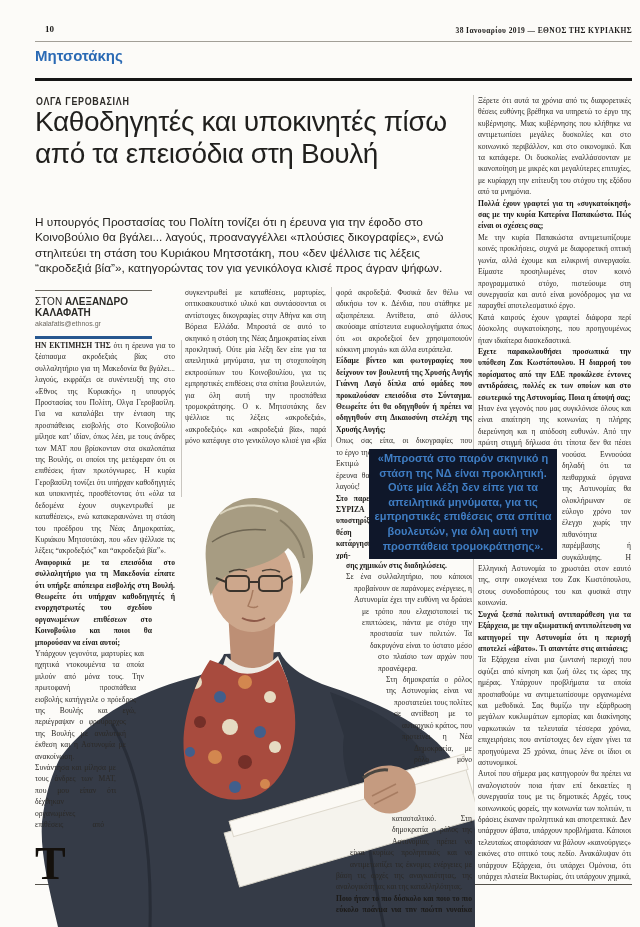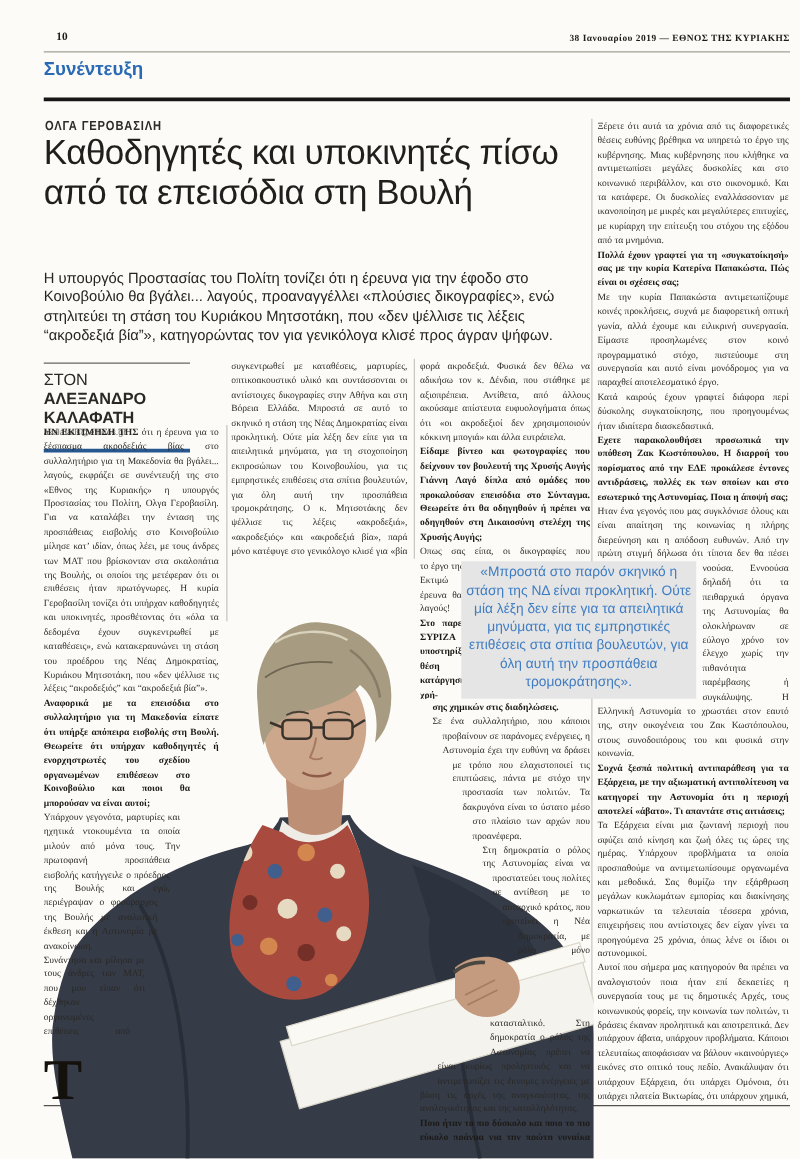--- a/index.html
+++ b/index.html
@@ -12,62 +12,62 @@
   .hairline-top{position:absolute;left:35px;right:8px;top:41px;height:1px;background:#a29f97;}
   .section-label{position:absolute;left:35px;top:47px;font-weight:bold;font-size:15px;color:#2a6ab4;}
   .thick-rule{position:absolute;left:35px;right:8px;top:78px;height:3px;background:#161616;}
 
   
   .kicker{position:absolute;left:36px;top:95px;font-weight:bold;font-size:10.5px;letter-spacing:.8px;color:#2e2c29;transform:scaleX(.85);transform-origin:left;}
   .headline{position:absolute;left:35px;top:106px;width:440px;margin:0;font-weight:400;font-size:28px;line-height:31.5px;letter-spacing:-.4px;color:#201f1d;}
   .standfirst{position:absolute;left:35px;top:215px;width:428px;margin:0;font-size:11.8px;line-height:15.4px;color:#262421;}
 
   .byline{position:absolute;left:35px;top:290px;width:117px;border-top:1px solid #6a675f;border-bottom:3px solid #27578f;padding:5px 0 9px 0;}
-  .byline .who{font-size:13px;color:#2a2926;}
+  .byline .who{font-size:10px;color:#2a2926;}
   .byline .who b{font-weight:bold;}
   .byline .mail{font-size:7px;color:#6b675f;margin-top:2px;}
 
   
   .col{position:absolute;overflow:hidden;z-index:3;font-family:"Liberation Serif",serif;font-size:7.6px;line-height:11.4px;text-align:justify;color:#2b2926;}
   .col p{margin:0;}
   .col p.q{font-weight:bold;color:#1c1a17;}
   .fr{float:right;clear:right;}
   .fl{float:left;clear:left;}
   .dropcap{float:left;width:34px;height:44px;margin:3px 5px 0 0;font:bold 46px/42px "Liberation Serif",serif;color:#14100c;}
   .lead{font-weight:bold;}
 
   #col1{left:35px;top:340px;width:141px;height:547px;}
   #col2{left:185px;top:287px;width:141px;height:160px;}
   #col3a{left:336px;top:287px;width:136px;height:160px;}
   #col3n{left:336px;top:447px;width:58px;height:112px;}
   #col3c{left:336px;top:560px;width:136px;height:352px;}
   #col4a{left:478px;top:95px;width:153px;height:354px;}
   #col4b{left:478px;top:449px;width:153px;height:435px;}
 
-  .pullquote{position:absolute;left:369px;top:449px;width:188px;height:110px;z-index:4;background:#e5e5e5;
+  .pullquote{position:absolute;left:369px;top:449px;width:188px;height:110px;z-index:4;background:#0f172a;
     display:flex;align-items:flex-start;justify-content:center;text-align:center;
-    font-weight:normal;font-size:11px;line-height:14.6px;color:#3f7dc3;padding-top:2px;box-sizing:border-box;}
+    font-weight:bold;font-size:11px;line-height:14.6px;color:#3f7dc3;padding-top:2px;box-sizing:border-box;}
 
   .vdiv{position:absolute;width:1px;background:#c9c6c0;z-index:1;}
   #vd1{left:181px;top:340px;height:157px;}
   #vd2{left:331px;top:287px;height:160px;}
   #vd3{left:473px;top:95px;height:789px;}
   .bottom-rule{position:absolute;left:35px;right:8px;top:884px;height:1px;background:#55524b;z-index:1;}
 
   .photo{position:absolute;left:30px;top:492px;width:445px;height:435px;z-index:2;}
 </style>
 </head>
 <body>
 
 <div class="page">
 
   <div class="pagenum">10</div>
   <div class="dateline">38 Ιανουαρίου 2019 — ΕΘΝΟΣ ΤΗΣ ΚΥΡΙΑΚΗΣ</div>
   <div class="hairline-top"></div>
-  <div class="section-label">Συνέντευξη</div>
+  <div class="section-label">Μητσοτάκης</div>
   <div class="thick-rule"></div>
 
   <div class="kicker">ΟΛΓΑ ΓΕΡΟΒΑΣΙΛΗ</div>
   <h1 class="headline">Καθοδηγητές και υποκινητές πίσω από τα επεισόδια στη Βουλή</h1>
   <p class="standfirst">Η υπουργός Προστασίας του Πολίτη τονίζει ότι η έρευνα για την έφοδο στο Κοινοβούλιο θα βγάλει... λαγούς, προαναγγέλλει «πλούσιες δικογραφίες», ενώ στηλιτεύει τη στάση του Κυριάκου Μητσοτάκη, που «δεν ψέλλισε τις λέξεις “ακροδεξιά βία”», κατηγορώντας τον για γενικόλογα κλισέ προς άγραν ψήφων.</p>
 
   <div class="byline">
     <div class="who"><span>ΣΤΟΝ</span> <b>ΑΛΕΞΑΝΔΡΟ ΚΑΛΑΦΑΤΗ</b></div>
     <div class="mail">akalafatis@ethnos.gr</div>
   </div>

